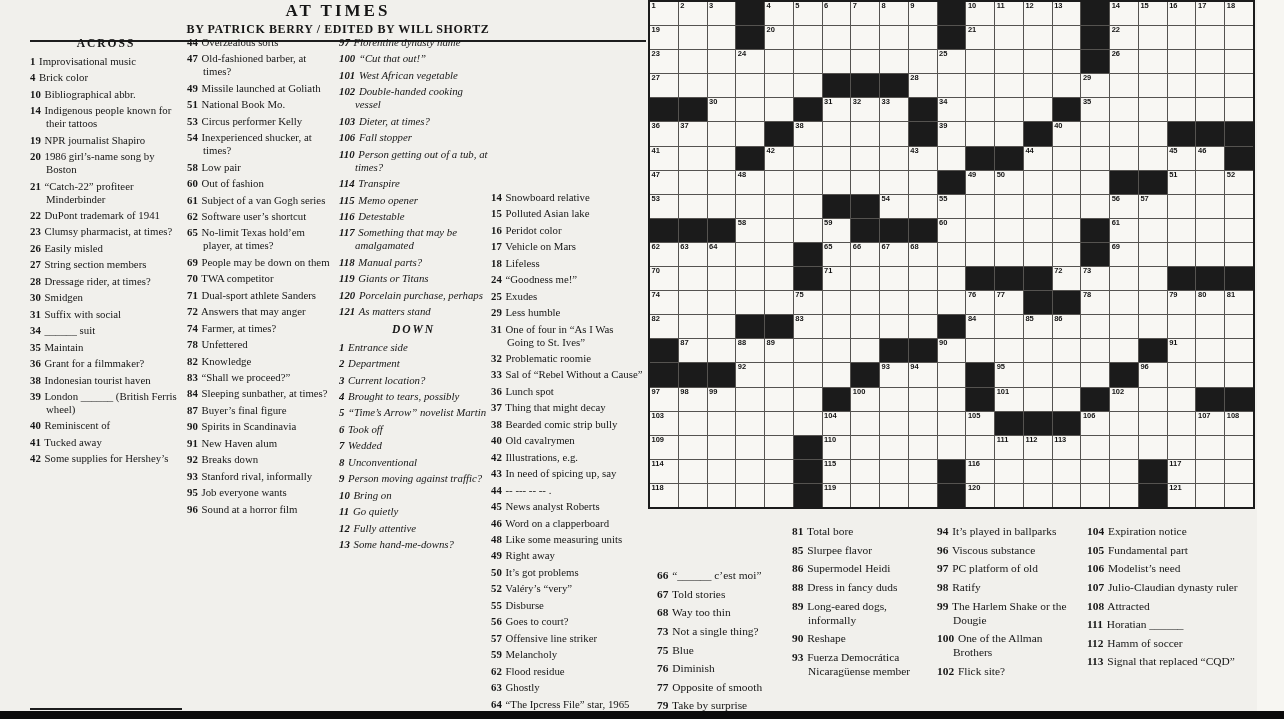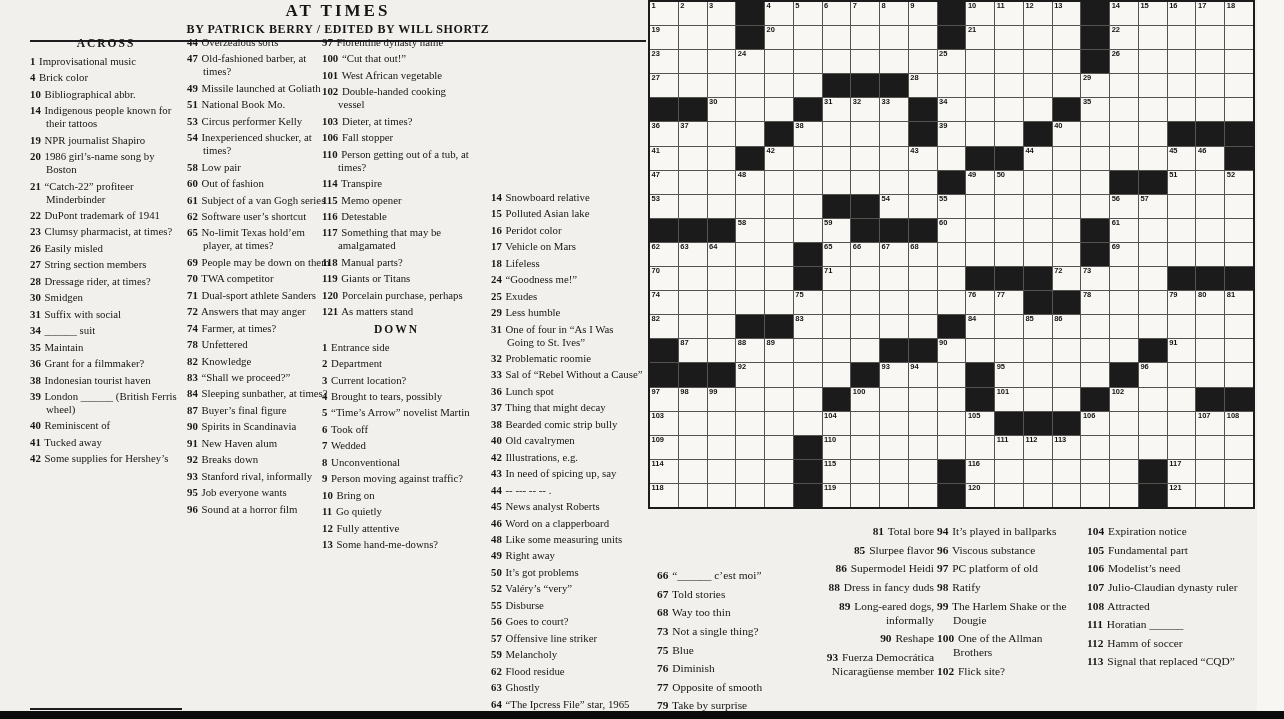--- a/index.html
+++ b/index.html
@@ -8,24 +8,24 @@
   .page{position:absolute;inset:0;padding-left:32px;}
   .title-block{position:absolute;left:30px;top:1px;width:616px;text-align:center;}
   .puzzle-title{font-size:17px;font-weight:bold;letter-spacing:3px;margin:0;font-family:"Liberation Serif",serif;}
   .byline{font-size:12px;font-weight:bold;letter-spacing:.6px;margin-top:1px;}
   .title-rule{border-bottom:2.5px solid #1d1d1d;margin-top:3px;width:100%;}
   .col{position:absolute;display:flex;flex-direction:column;overflow:hidden;}
   .col-top{top:36px;height:678px;}
   .col-bot{top:524px;height:190px;}
   .c1{left:30px;width:152px;}
   .c2{left:187px;width:149px;}
-  .c3{left:322px;width:149px;}
+  .c3{left:339px;width:149px;font-style:italic;}
   .c4{left:491px;width:152px;justify-content:flex-end;}
   .c5{left:657px;width:133px;margin-top:44px;}
-  .c6{left:792px;width:142px;text-align:right;}
+  .c6{left:792px;width:142px;}
   .c7{left:937px;width:147px;}
   .c8{left:1087px;width:180px;}
   .clue{font-size:10.8px;line-height:1.2;margin-bottom:3.5px;padding-left:16px;text-indent:-16px;}
   .col-bot .clue{font-size:11.4px;line-height:1.24;margin-bottom:4.5px;}
   .cnum2{font-weight:bold;padding-right:1px;}
   .clue-header{font-weight:bold;font-size:11.5px;letter-spacing:2px;text-align:center;
                margin:1px 0 6px;flex-shrink:0;}
   .rule{border-top:2.5px solid #1d1d1d;margin-top:auto;margin-bottom:4px;}
   .note{font-style:italic;font-size:10.4px;line-height:1.22;}
   .grid-wrap{position:absolute;left:648px;top:0px;width:607px;height:509px;

